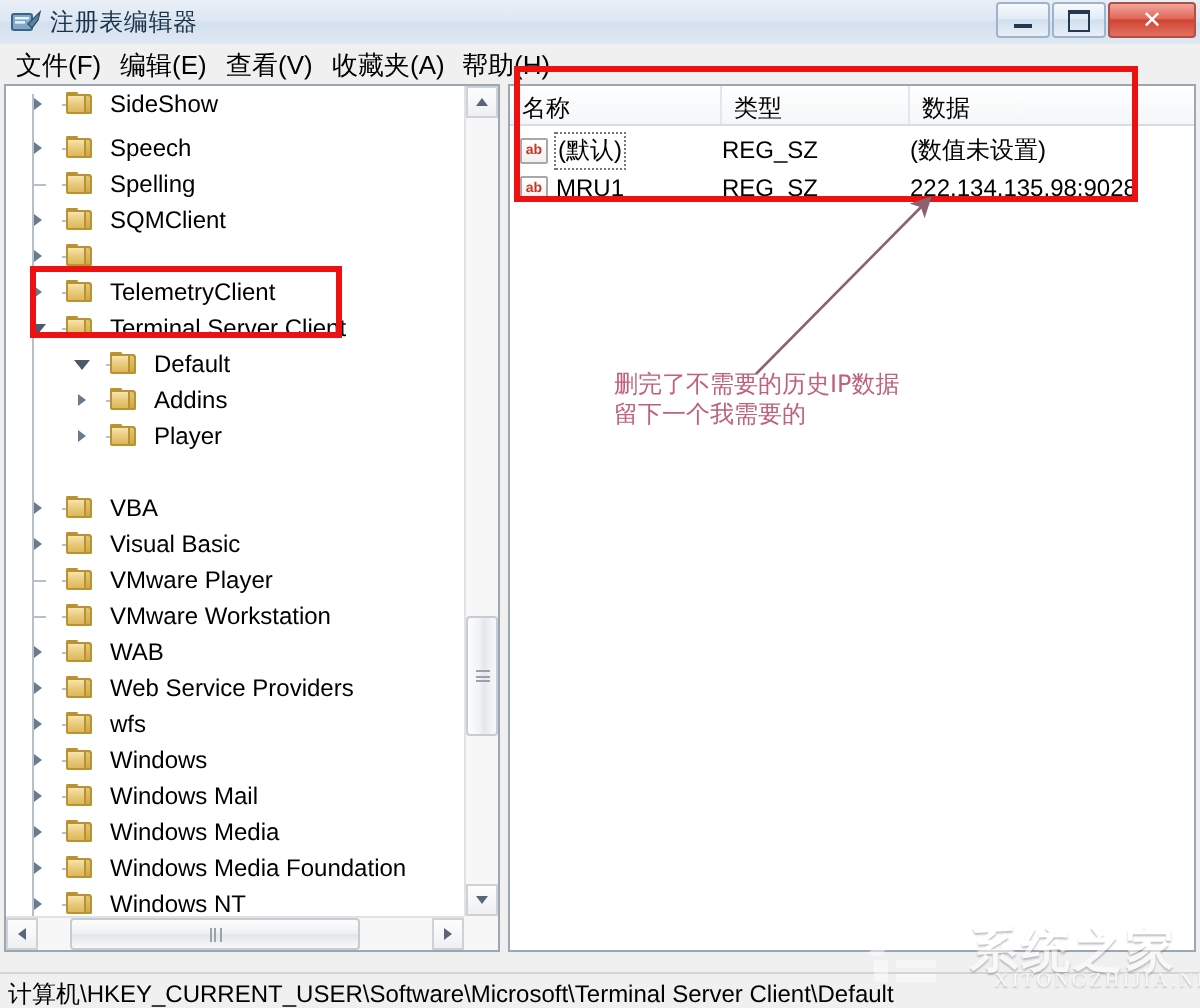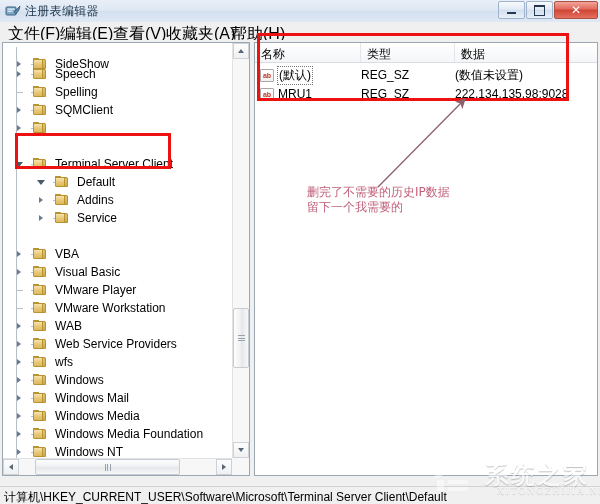--- a/index.html
+++ b/index.html
@@ -54,21 +54,21 @@
   .maxsq{width:9px;height:8px;border:1px solid #24394f;border-top-width:2px;}
 
   
   .menubar{
     position:absolute;left:0;top:22px;width:600px;height:18px;
     background:#f0f0f0;
     border-bottom:1px solid #d6d6d6;
   }
   .menuitem{
     position:absolute;top:2px;
-    font-size:16px;color:#000;white-space:nowrap;
+    font-size:13px;color:#000;white-space:nowrap;
     padding:0 3px;
   }
 
   
   .client{
     position:absolute;left:0;top:40px;width:600px;height:446px;
     background:#f0f0f0;
   }
   .pane-left{
     position:absolute;left:2px;top:2px;width:248px;height:434px;
@@ -305,21 +305,21 @@
     <span class="menuitem" style="left:110px">查看(V)</span>
     <span class="menuitem" style="left:163px">收藏夹(A)</span>
     <span class="menuitem" style="left:228px">帮助(H)</span>
   </div>
 
   <div class="client">
 
     <div class="pane-left">
       <div class="tree" id="tree-host">
           <div class="vline" style="left: 13px; top: 4px; height: 504px;"></div>
-          <div class="tnode" style="top: 12px;">
+          <div class="tnode" style="top: 0;">
             <span class="twig" style="left: 8px;">
               <span class="arrow"></span>
             </span>
             <span class="twig" style="left: 22px;">
               <span class="dash" style="width:5px"></span>
             </span>
             <span class="folder" style="position: absolute; left: 30px; top: 3px;">
               <span class="ftab"></span>
               <span class="fback"></span>
               <span class="fside"></span>
@@ -373,20 +373,34 @@
               <span class="arrow"></span>
             </span>
             <span class="twig" style="left: 22px;">
               <span class="dash" style="width:5px"></span>
             </span>
             <span class="folder" style="position: absolute; left: 30px; top: 3px;">
               <span class="ftab"></span>
               <span class="fback"></span>
               <span class="fside"></span>
             </span>
+          </div>
+          <div class="tnode" style="top: 94px;">
+            <span class="twig" style="left: 8px;">
+              <span class="arrow"></span>
+            </span>
+            <span class="twig" style="left: 22px;">
+              <span class="dash" style="width:5px"></span>
+            </span>
+            <span class="folder" style="position: absolute; left: 30px; top: 3px;">
+              <span class="ftab"></span>
+              <span class="fback"></span>
+              <span class="fside"></span>
+            </span>
+            <span class="tlabel" style="position: absolute; left: 48px;">TelemetryClient</span>
           </div>
           <div class="tnode" style="top: 112px;">
             <span class="twig" style="left: 8px;">
               <span class="arrow open"></span>
             </span>
             <span class="twig" style="left: 22px;">
               <span class="dash" style="width:5px"></span>
             </span>
             <span class="folder" style="position: absolute; left: 30px; top: 3px;">
               <span class="ftab"></span>
@@ -428,21 +442,21 @@
               <span class="arrow"></span>
             </span>
             <span class="twig" style="left: 44px;">
               <span class="dash" style="width:5px"></span>
             </span>
             <span class="folder" style="position: absolute; left: 52px; top: 3px;">
               <span class="ftab"></span>
               <span class="fback"></span>
               <span class="fside"></span>
             </span>
-            <span class="tlabel" style="position: absolute; left: 70px;">Service</span>
+            <span class="tlabel" style="position: absolute; left: 70px;">Player</span>
           </div>
           <div class="tnode" style="top: 220px;">
             <span class="twig" style="left: 8px;">
               <span class="arrow"></span>
             </span>
             <span class="twig" style="left: 22px;">
               <span class="dash" style="width:5px"></span>
             </span>
             <span class="folder" style="position: absolute; left: 30px; top: 3px;">
               <span class="ftab"></span>

